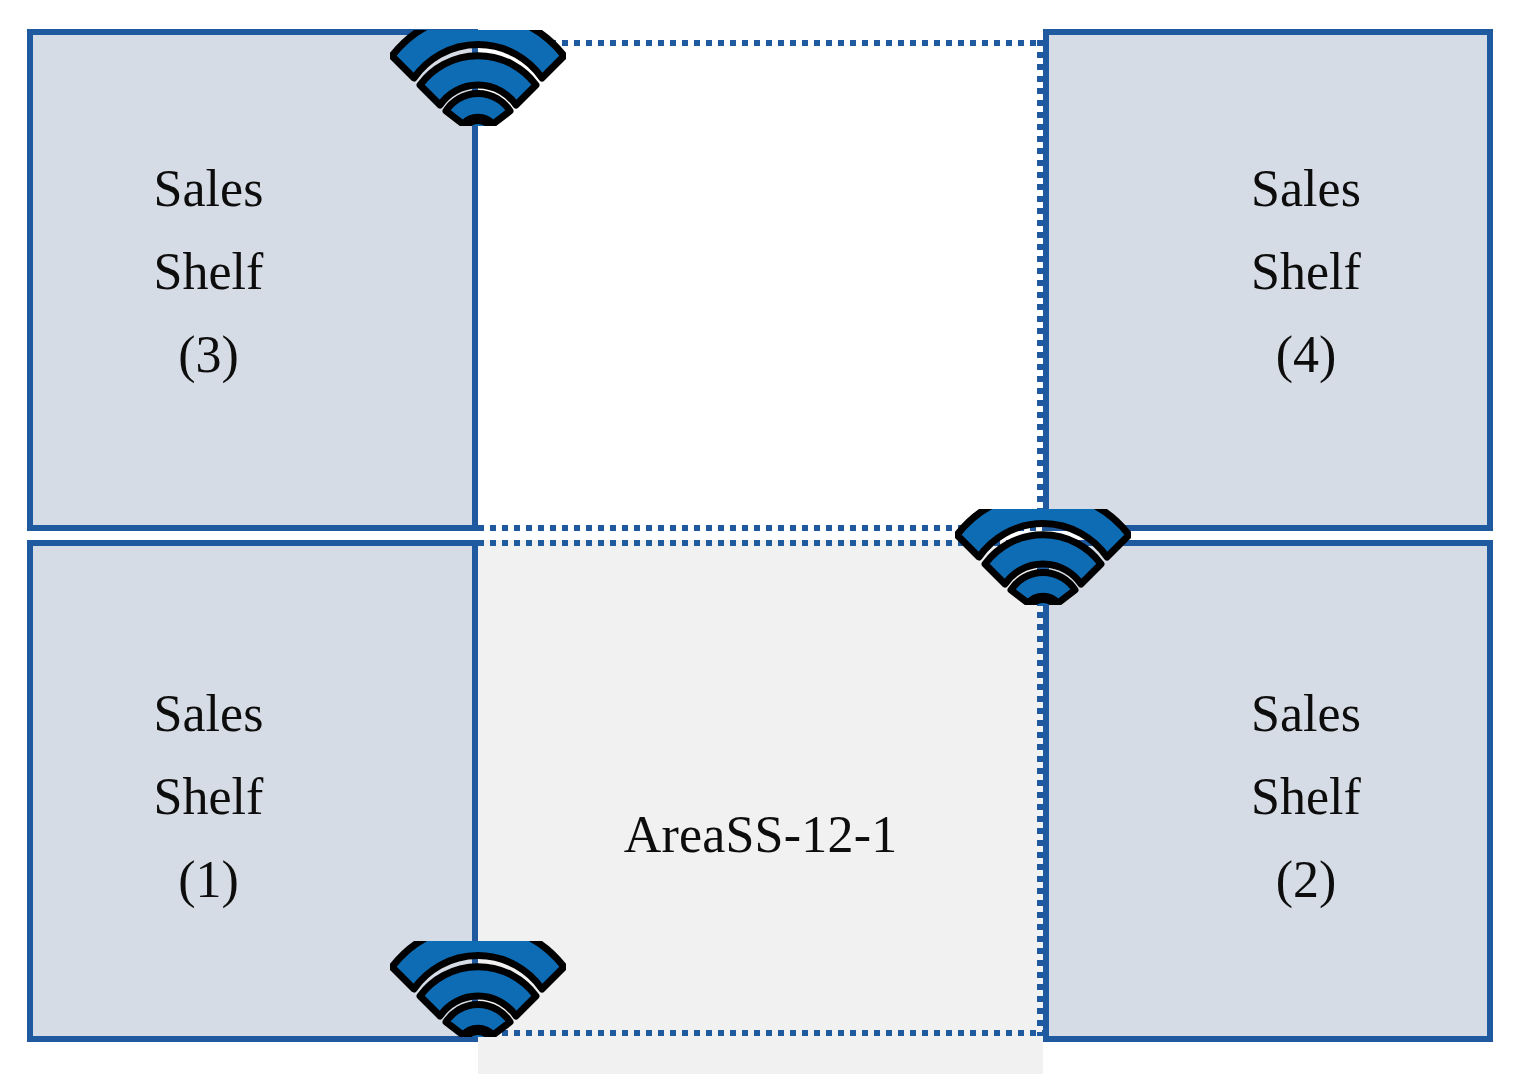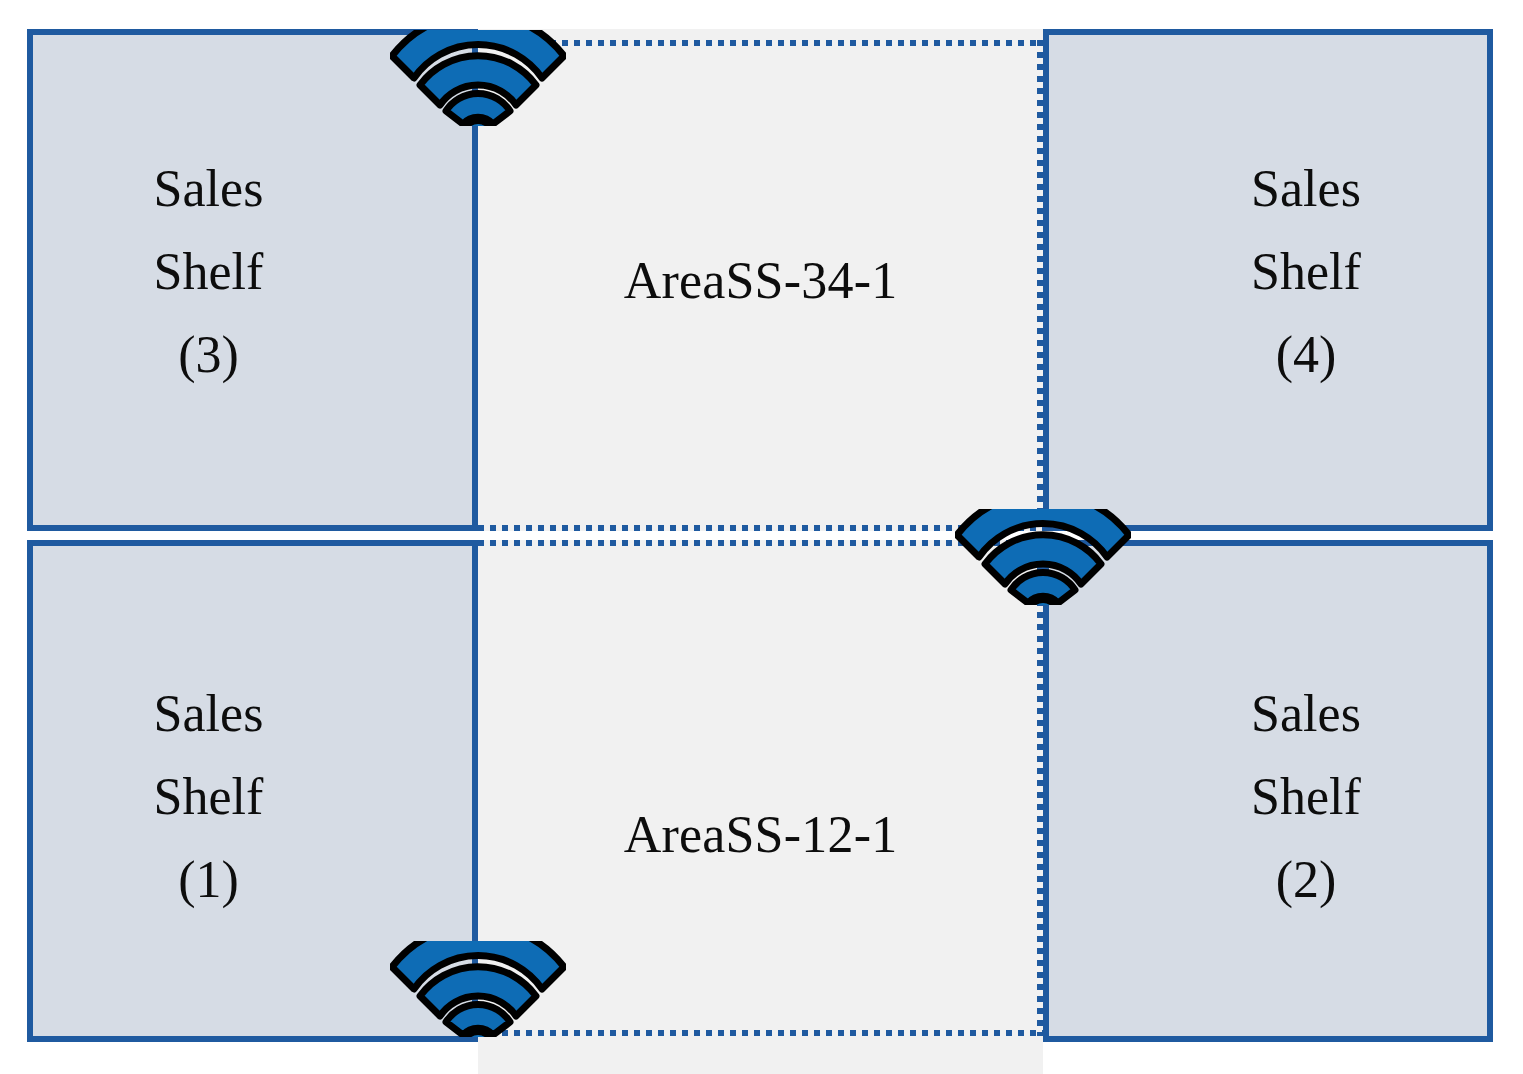--- a/index.html
+++ b/index.html
@@ -109,23 +109,20 @@
   }
   .wifi-1 { left: 390px;  top: 30px;  }
   .wifi-2 { left: 955px;  top: 509px; }
   .wifi-3 { left: 390px;  top: 941px; }
 </style>
 </head>
 <body>
 
 <div id="canvas">
 
-  <div class="area-zone area-zone-top">
-    <span class="area-label">AreaSS-34-1</span>
-  </div>
 
   <div class="area-zone area-zone-bottom">
     <span class="area-label">AreaSS-12-1</span>
   </div>
 
   <div class="dot-h" style="left:478px; top:40px;  width:565px;"></div>
   <div class="dot-h" style="left:478px; top:525px; width:565px;"></div>
   <div class="dot-v" style="left:472px; top:40px;  height:491px;"></div>
   <div class="dot-v" style="left:1037px; top:40px; height:491px;"></div>
 

